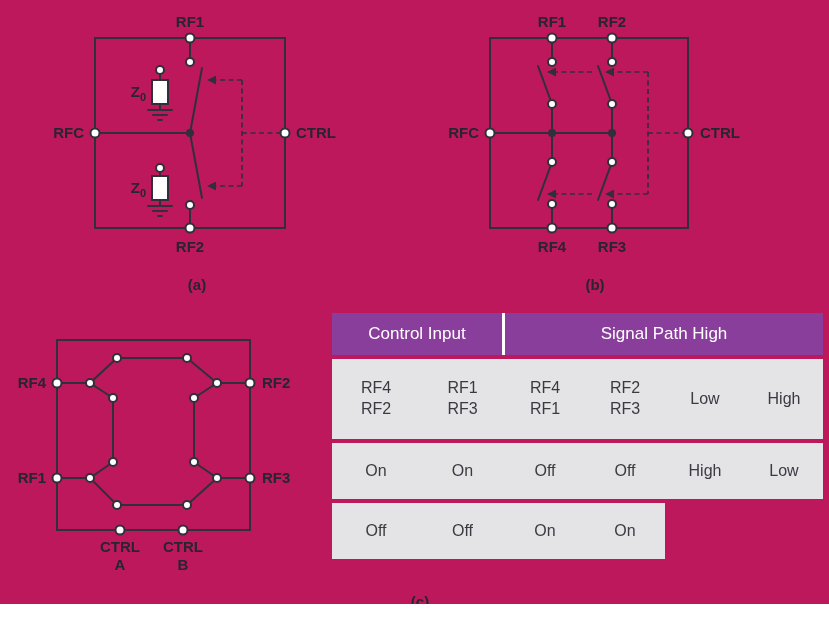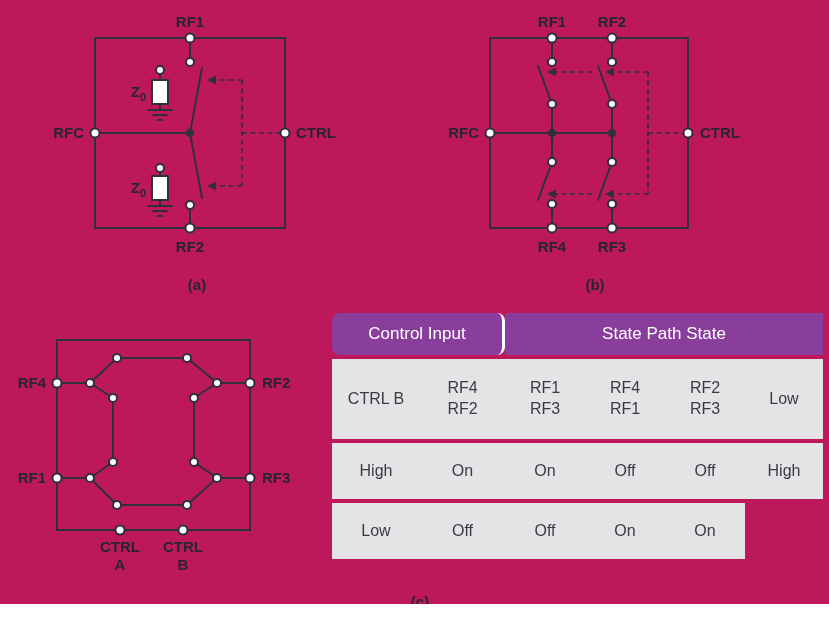--- a/index.html
+++ b/index.html
@@ -22,21 +22,21 @@
     position:absolute; left:332px; top:313px; width:491px;
     display:grid;
     grid-template-columns:88px 85px 80px 80px 80px 78px;
     grid-template-rows:42px 80px 56px 56px;
     row-gap:4px;
   }
   .th {
     background:#8A3E9C; color:#ffffff; font-size:17px;
     display:flex; align-items:center; justify-content:center;
   }
-  .th-control { grid-column:1 / 3; border-right:3px solid #ffffff;border-radius:8px; }
+  .th-control { grid-column:1 / 3; border-right:3px solid #ffffff; }
   .th-signal  { grid-column:3 / 7; }
   .td {
     background:#E4E4E6; color:#3A3A42; font-size:16px; line-height:1.3;
     display:flex; flex-direction:column; align-items:center; justify-content:center;
     text-align:center;
   }
 </style>
 </head>
 <body>
 
@@ -195,23 +195,22 @@
       <text x="120" y="552" text-anchor="middle" class="lbl">CTRL</text>
       <text x="120" y="570" text-anchor="middle" class="lbl">A</text>
       <text x="183" y="552" text-anchor="middle" class="lbl">CTRL</text>
       <text x="183" y="570" text-anchor="middle" class="lbl">B</text>
       <text x="420" y="607" text-anchor="middle" class="cap">(c)</text>
     </g>
   </svg>
 
   <div class="truth-table">
     <div class="th th-control">Control Input</div>
-    <div class="th th-signal">State Path State</div>
-
-    <div class="td">CTRL B</div>
+    <div class="th th-signal">Signal Path High</div>
+
     <div class="td">
       <span>RF4</span>
       <span>RF2</span>
     </div>
     <div class="td">
       <span>RF1</span>
       <span>RF3</span>
     </div>
     <div class="td">
       <span>RF4</span>

